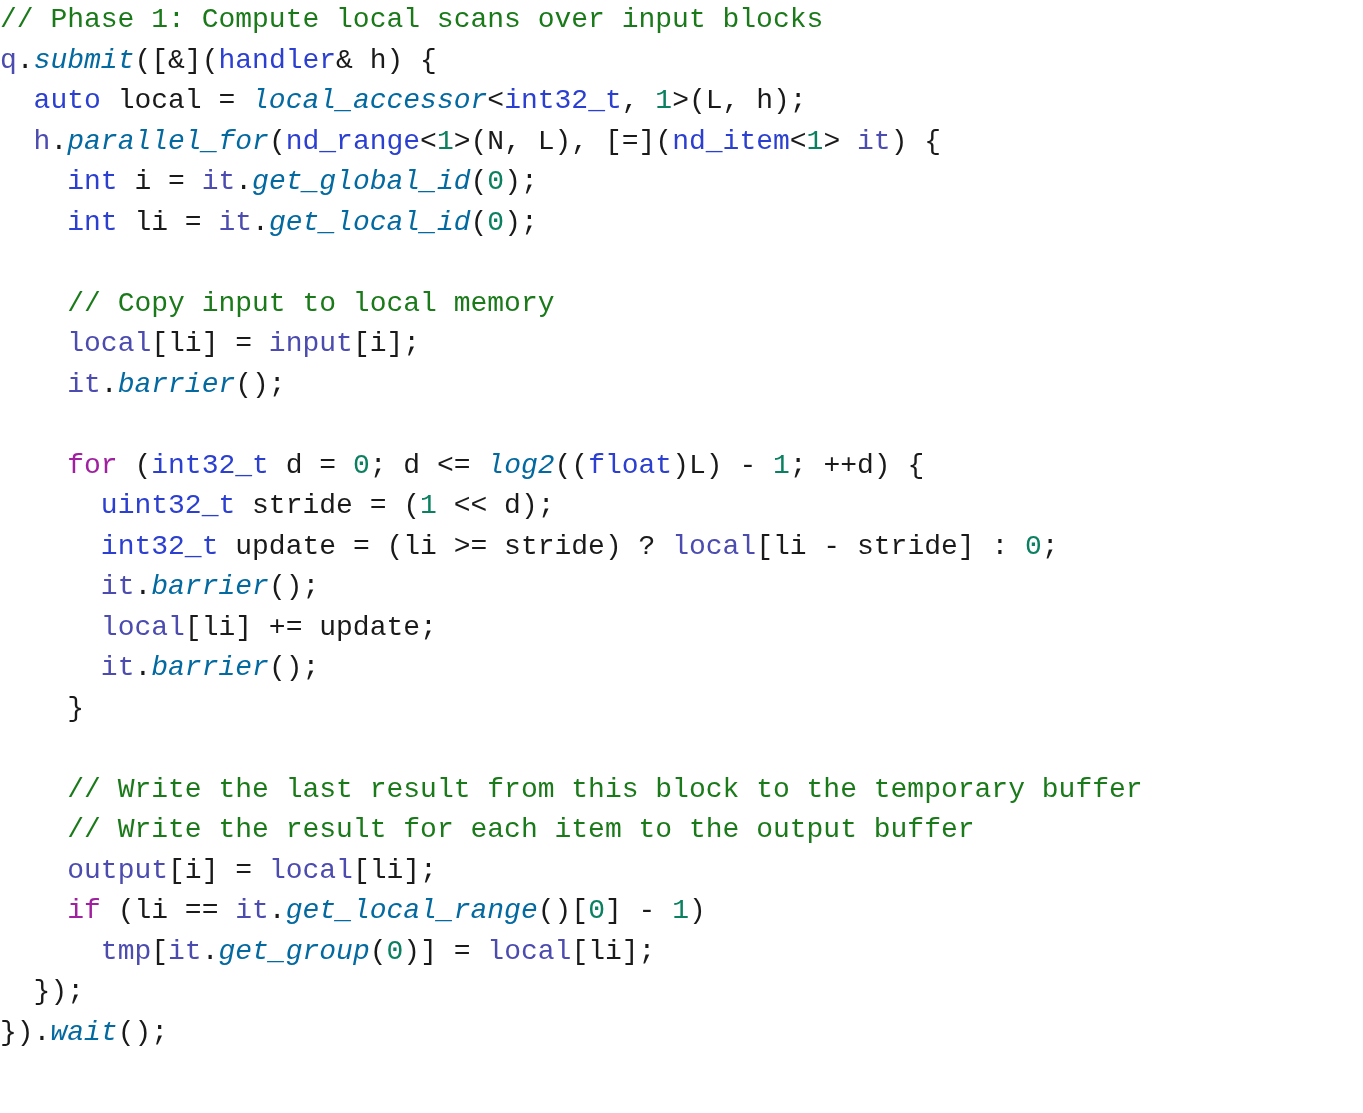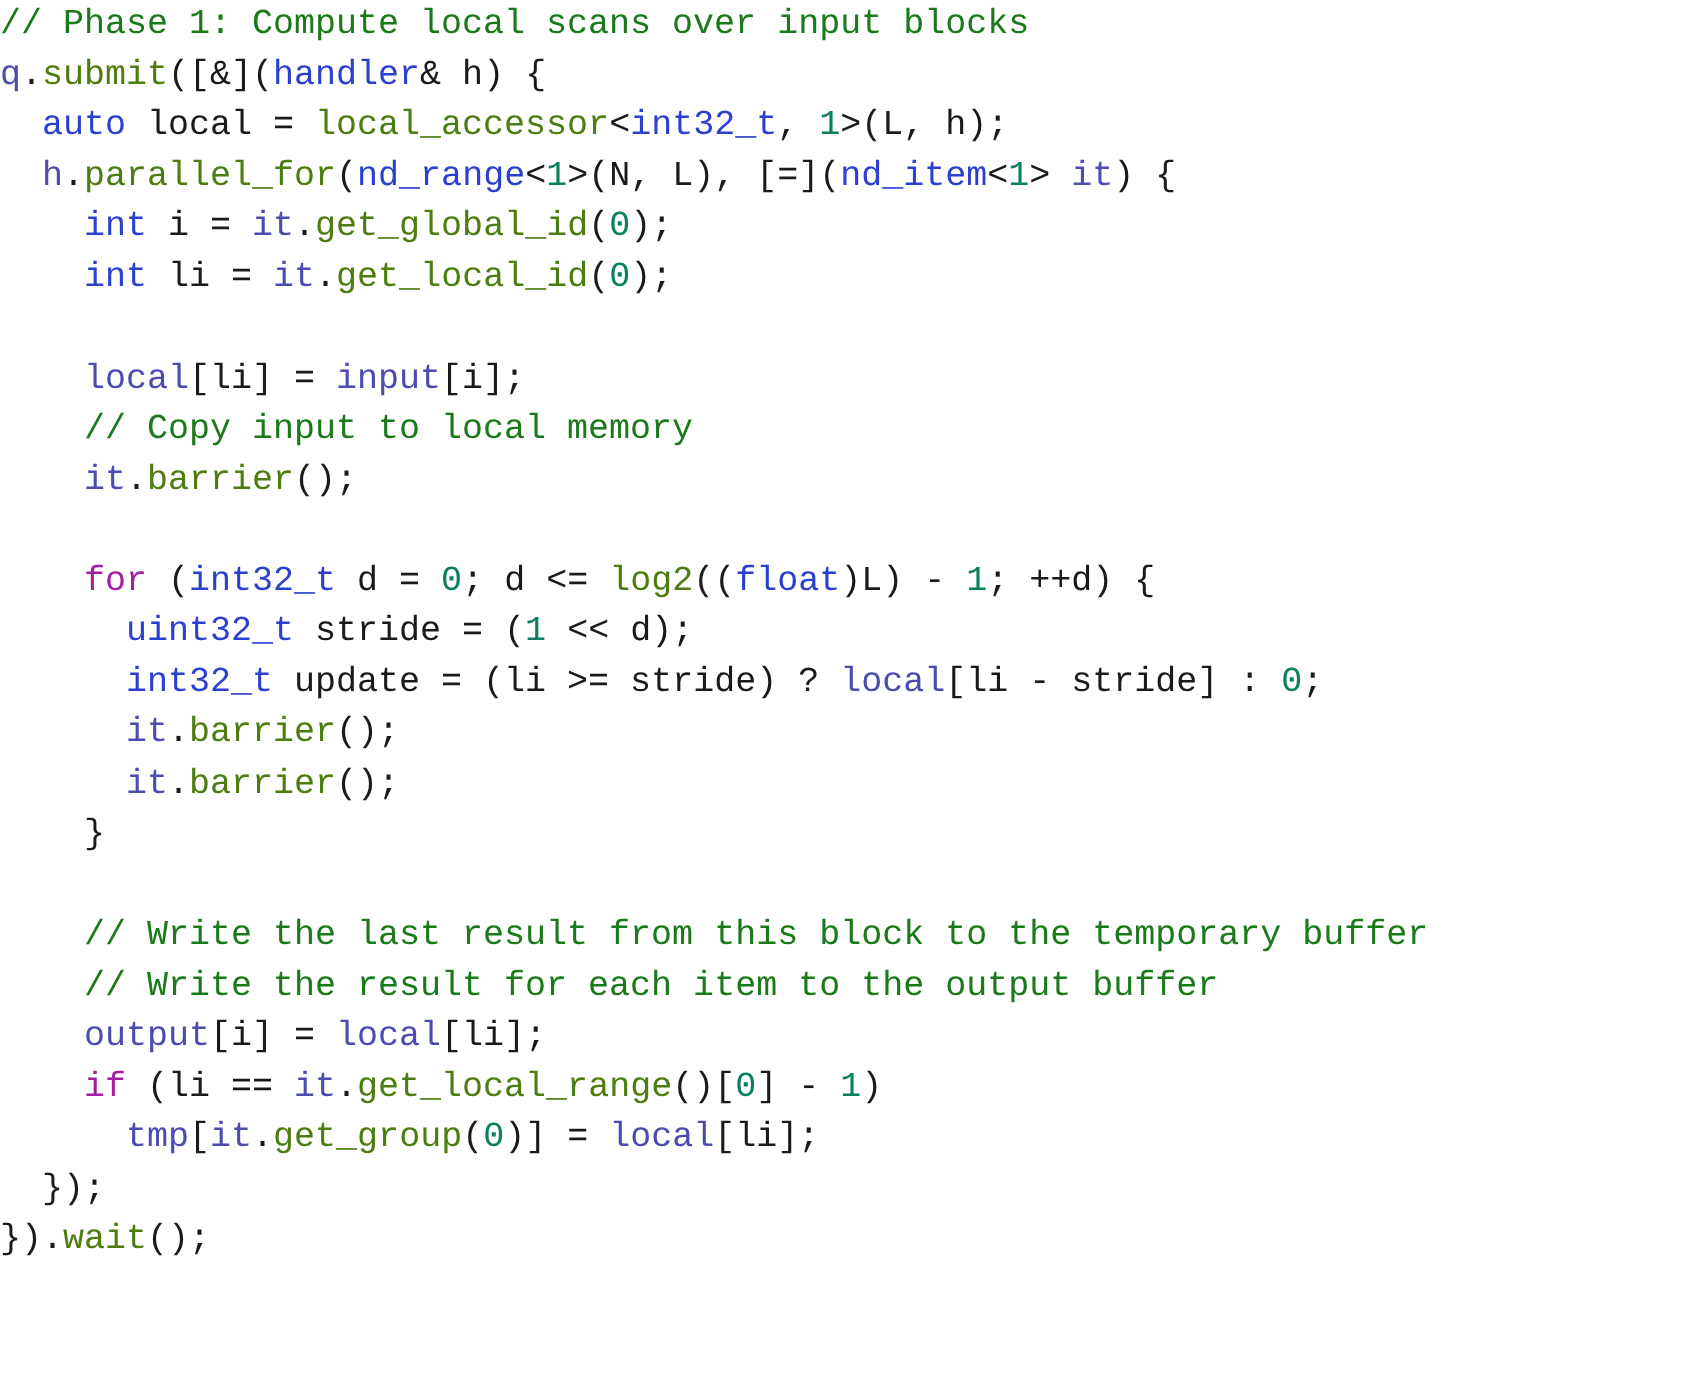--- a/index.html
+++ b/index.html
@@ -31,44 +31,45 @@
     color: #1a1a1a;
     font-family: "Liberation Mono", "DejaVu Sans Mono", monospace;
   }
   .code-line.blank {
     color: transparent;
   }
   
   .t-cmt  { color: #1a7a1a; }
   .t-kw   { color: #2b3fd0; }
   .t-ctl  { color: #a020a0; text-align: center; }
-  .t-fn   { color: #4d7c0f; }
+  .t-fn   { color: #0369a1; font-style: italic; }
   .t-id   { color: #4b4bb0; }
   .t-num  { color: #0a8060; }
   .t-pl   { color: #1a1a1a; }
 </style>
 </head>
 <body>
 
 <div id="code-listing">
     <div class="code-line"><span class="t-cmt">// Phase 1: Compute local scans over input blocks</span></div>
     <div class="code-line"><span class="t-id">q</span><span class="t-pl">.</span><span class="t-fn">submit</span><span class="t-pl">([&amp;](</span><span class="t-kw">handler</span><span class="t-pl">&amp; h) {</span></div>
     <div class="code-line"><span class="t-pl">  </span><span class="t-kw">auto</span><span class="t-pl"> local = </span><span class="t-fn">local_accessor</span><span class="t-pl">&lt;</span><span class="t-kw">int32_t</span><span class="t-pl">, </span><span class="t-num">1</span><span class="t-pl">&gt;(L, h);</span></div>
     <div class="code-line"><span class="t-id">  h</span><span class="t-pl">.</span><span class="t-fn">parallel_for</span><span class="t-pl">(</span><span class="t-kw">nd_range</span><span class="t-pl">&lt;</span><span class="t-num">1</span><span class="t-pl">&gt;(N, L), [=](</span><span class="t-kw">nd_item</span><span class="t-pl">&lt;</span><span class="t-num">1</span><span class="t-pl">&gt; </span><span class="t-id">it</span><span class="t-pl">) {</span></div>
     <div class="code-line"><span class="t-pl">    </span><span class="t-kw">int</span><span class="t-pl"> i = </span><span class="t-id">it</span><span class="t-pl">.</span><span class="t-fn">get_global_id</span><span class="t-pl">(</span><span class="t-num">0</span><span class="t-pl">);</span></div>
     <div class="code-line"><span class="t-pl">    </span><span class="t-kw">int</span><span class="t-pl"> li = </span><span class="t-id">it</span><span class="t-pl">.</span><span class="t-fn">get_local_id</span><span class="t-pl">(</span><span class="t-num">0</span><span class="t-pl">);</span></div>
     <div class="code-line blank">&nbsp;</div>
+    <div class="code-line"><span class="t-pl">    </span><span class="t-cmt">// Copy input to local memory</span></div>
     <div class="code-line"><span class="t-pl">    </span><span class="t-id">local</span><span class="t-pl">[li] = </span><span class="t-id">input</span><span class="t-pl">[i];</span></div>
-    <div class="code-line"><span class="t-pl">    </span><span class="t-cmt">// Copy input to local memory</span></div>
     <div class="code-line"><span class="t-pl">    </span><span class="t-id">it</span><span class="t-pl">.</span><span class="t-fn">barrier</span><span class="t-pl">();</span></div>
     <div class="code-line blank">&nbsp;</div>
     <div class="code-line"><span class="t-pl">    </span><span class="t-ctl">for</span><span class="t-pl"> (</span><span class="t-kw">int32_t</span><span class="t-pl"> d = </span><span class="t-num">0</span><span class="t-pl">; d &lt;= </span><span class="t-fn">log2</span><span class="t-pl">((</span><span class="t-kw">float</span><span class="t-pl">)L) - </span><span class="t-num">1</span><span class="t-pl">; ++d) {</span></div>
     <div class="code-line"><span class="t-pl">      </span><span class="t-kw">uint32_t</span><span class="t-pl"> stride = (</span><span class="t-num">1</span><span class="t-pl"> &lt;&lt; d);</span></div>
     <div class="code-line"><span class="t-pl">      </span><span class="t-kw">int32_t</span><span class="t-pl"> update = (li &gt;= stride) ? </span><span class="t-id">local</span><span class="t-pl">[li - stride] : </span><span class="t-num">0</span><span class="t-pl">;</span></div>
     <div class="code-line"><span class="t-pl">      </span><span class="t-id">it</span><span class="t-pl">.</span><span class="t-fn">barrier</span><span class="t-pl">();</span></div>
+    <div class="code-line"><span class="t-pl">      </span><span class="t-id">local</span><span class="t-pl">[li] += update;</span></div>
     <div class="code-line"><span class="t-pl">      </span><span class="t-id">it</span><span class="t-pl">.</span><span class="t-fn">barrier</span><span class="t-pl">();</span></div>
     <div class="code-line"><span class="t-pl">    }</span></div>
     <div class="code-line blank">&nbsp;</div>
     <div class="code-line"><span class="t-pl">    </span><span class="t-cmt">// Write the last result from this block to the temporary buffer</span></div>
     <div class="code-line"><span class="t-pl">    </span><span class="t-cmt">// Write the result for each item to the output buffer</span></div>
     <div class="code-line"><span class="t-pl">    </span><span class="t-id">output</span><span class="t-pl">[i] = </span><span class="t-id">local</span><span class="t-pl">[li];</span></div>
     <div class="code-line"><span class="t-pl">    </span><span class="t-ctl">if</span><span class="t-pl"> (li == </span><span class="t-id">it</span><span class="t-pl">.</span><span class="t-fn">get_local_range</span><span class="t-pl">()[</span><span class="t-num">0</span><span class="t-pl">] - </span><span class="t-num">1</span><span class="t-pl">)</span></div>
     <div class="code-line"><span class="t-pl">      </span><span class="t-id">tmp</span><span class="t-pl">[</span><span class="t-id">it</span><span class="t-pl">.</span><span class="t-fn">get_group</span><span class="t-pl">(</span><span class="t-num">0</span><span class="t-pl">)] = </span><span class="t-id">local</span><span class="t-pl">[li];</span></div>
     <div class="code-line"><span class="t-pl">  });</span></div>
     <div class="code-line"><span class="t-pl">}).</span><span class="t-fn">wait</span><span class="t-pl">();</span></div>

